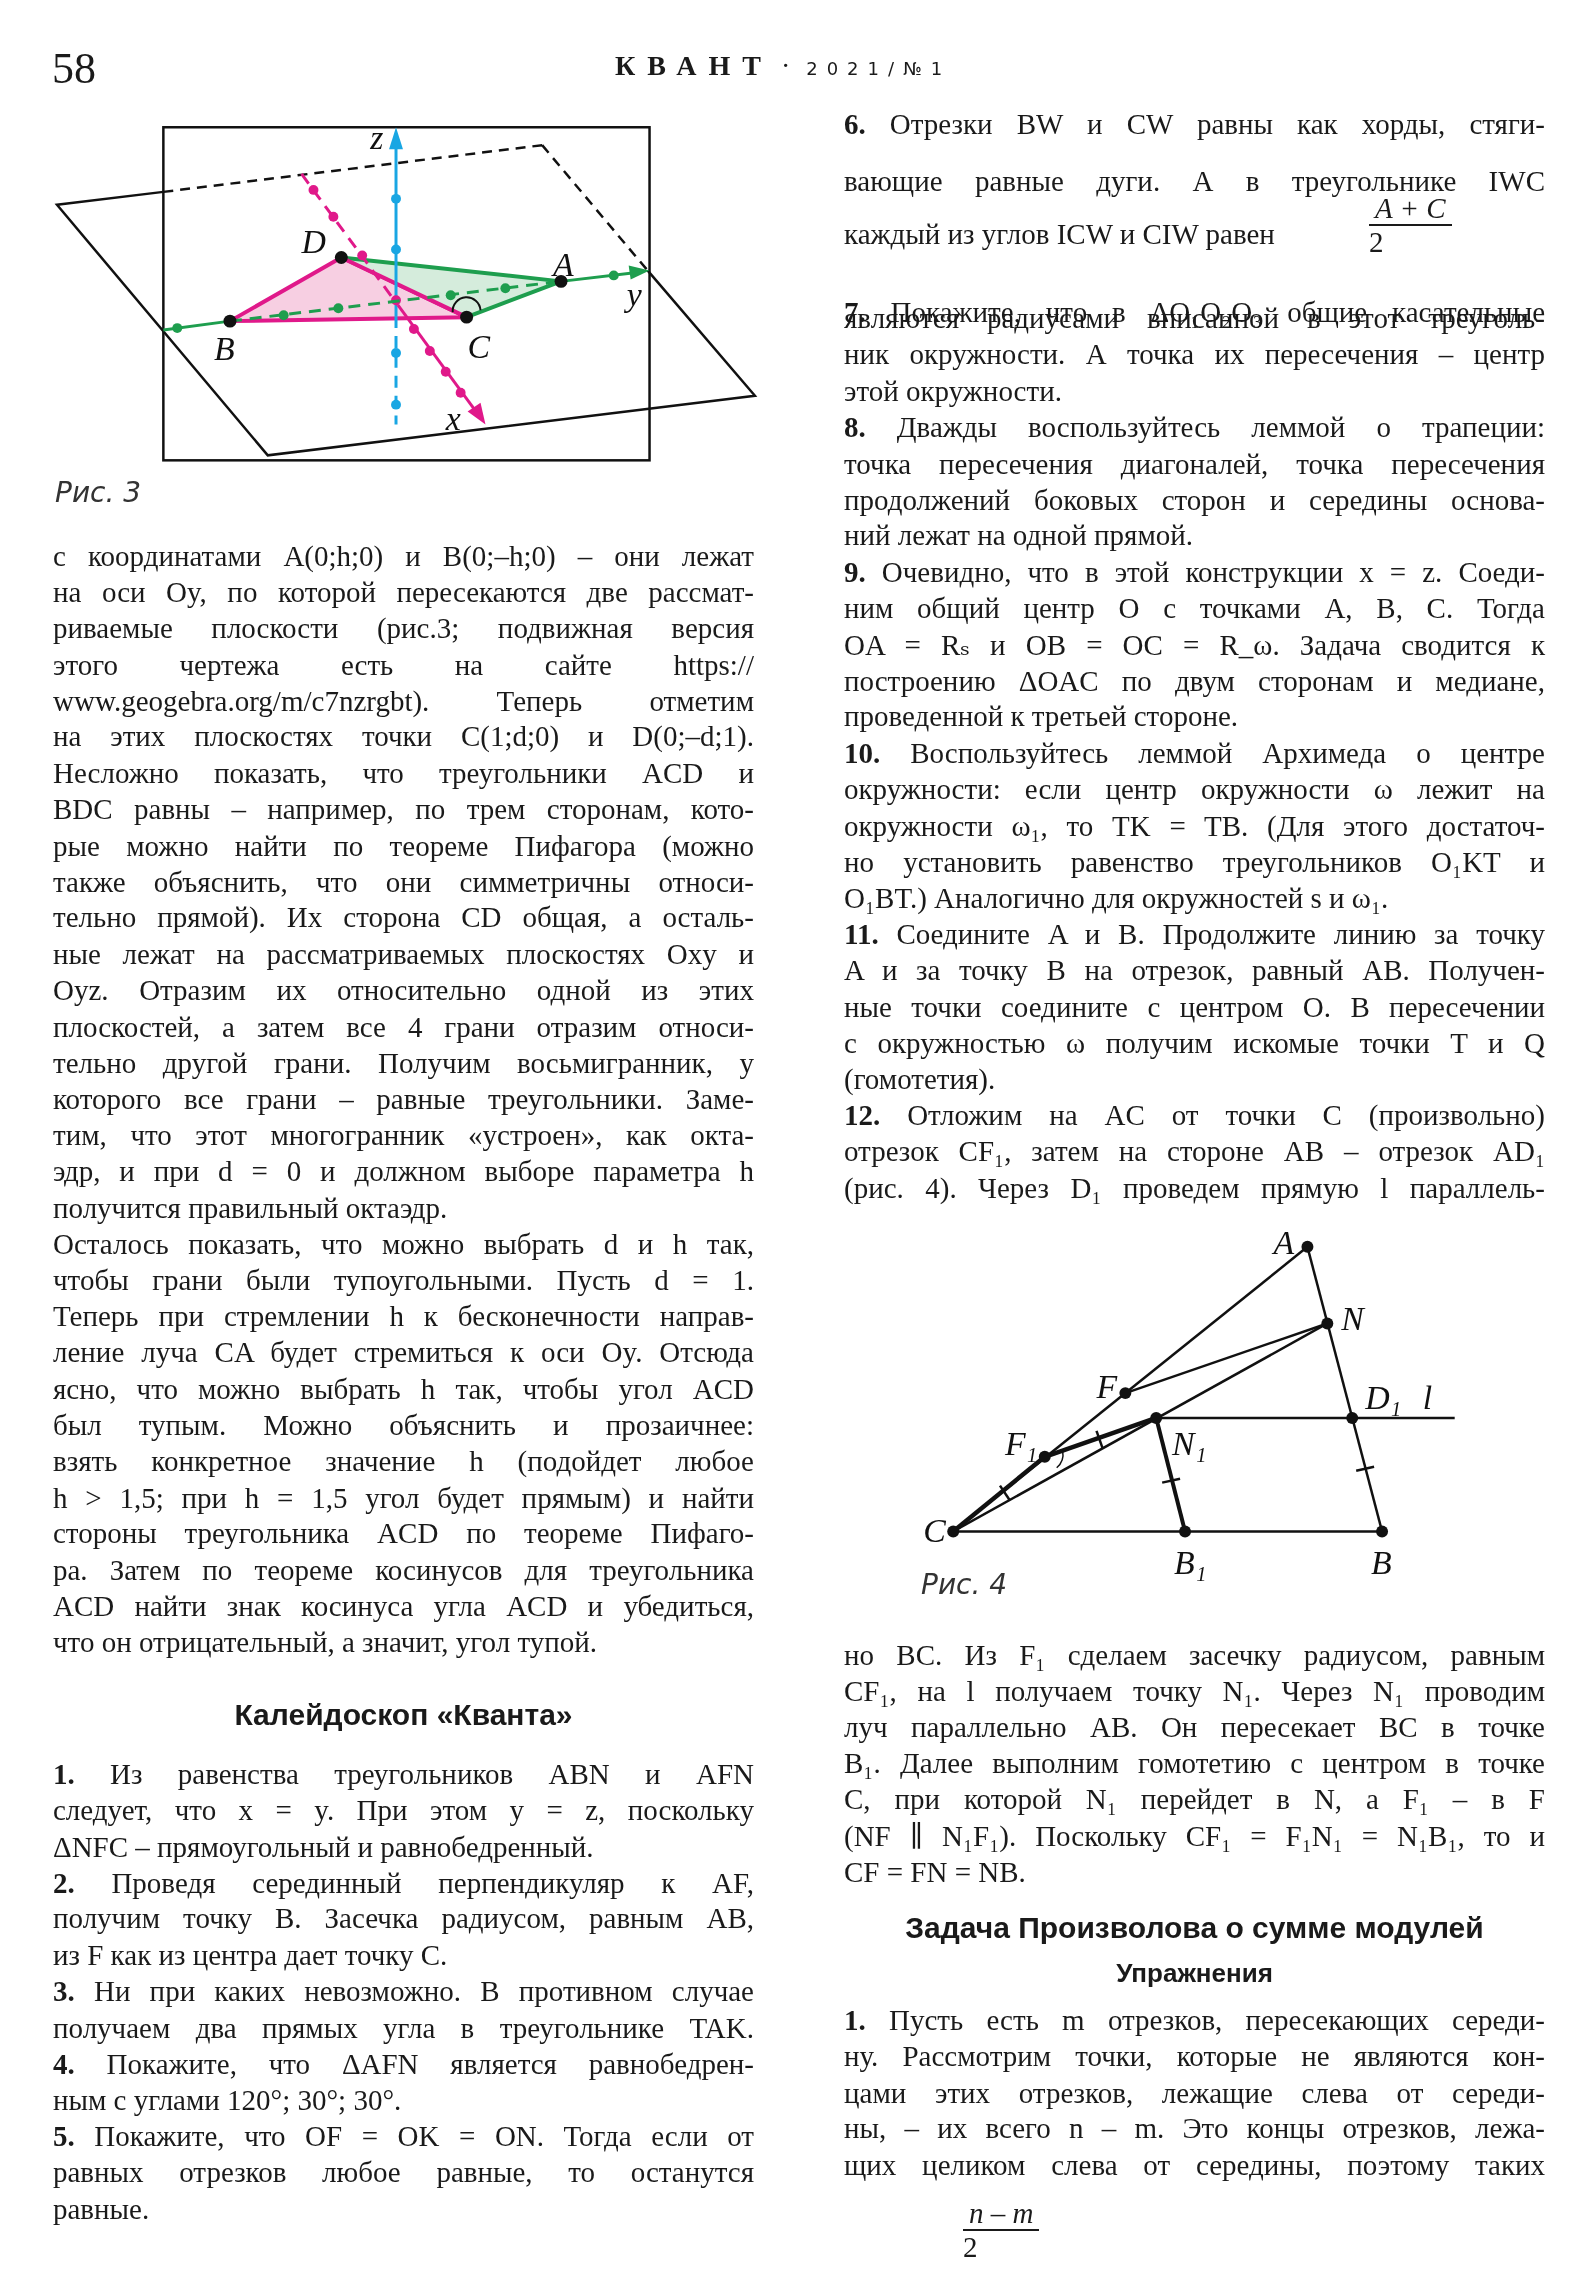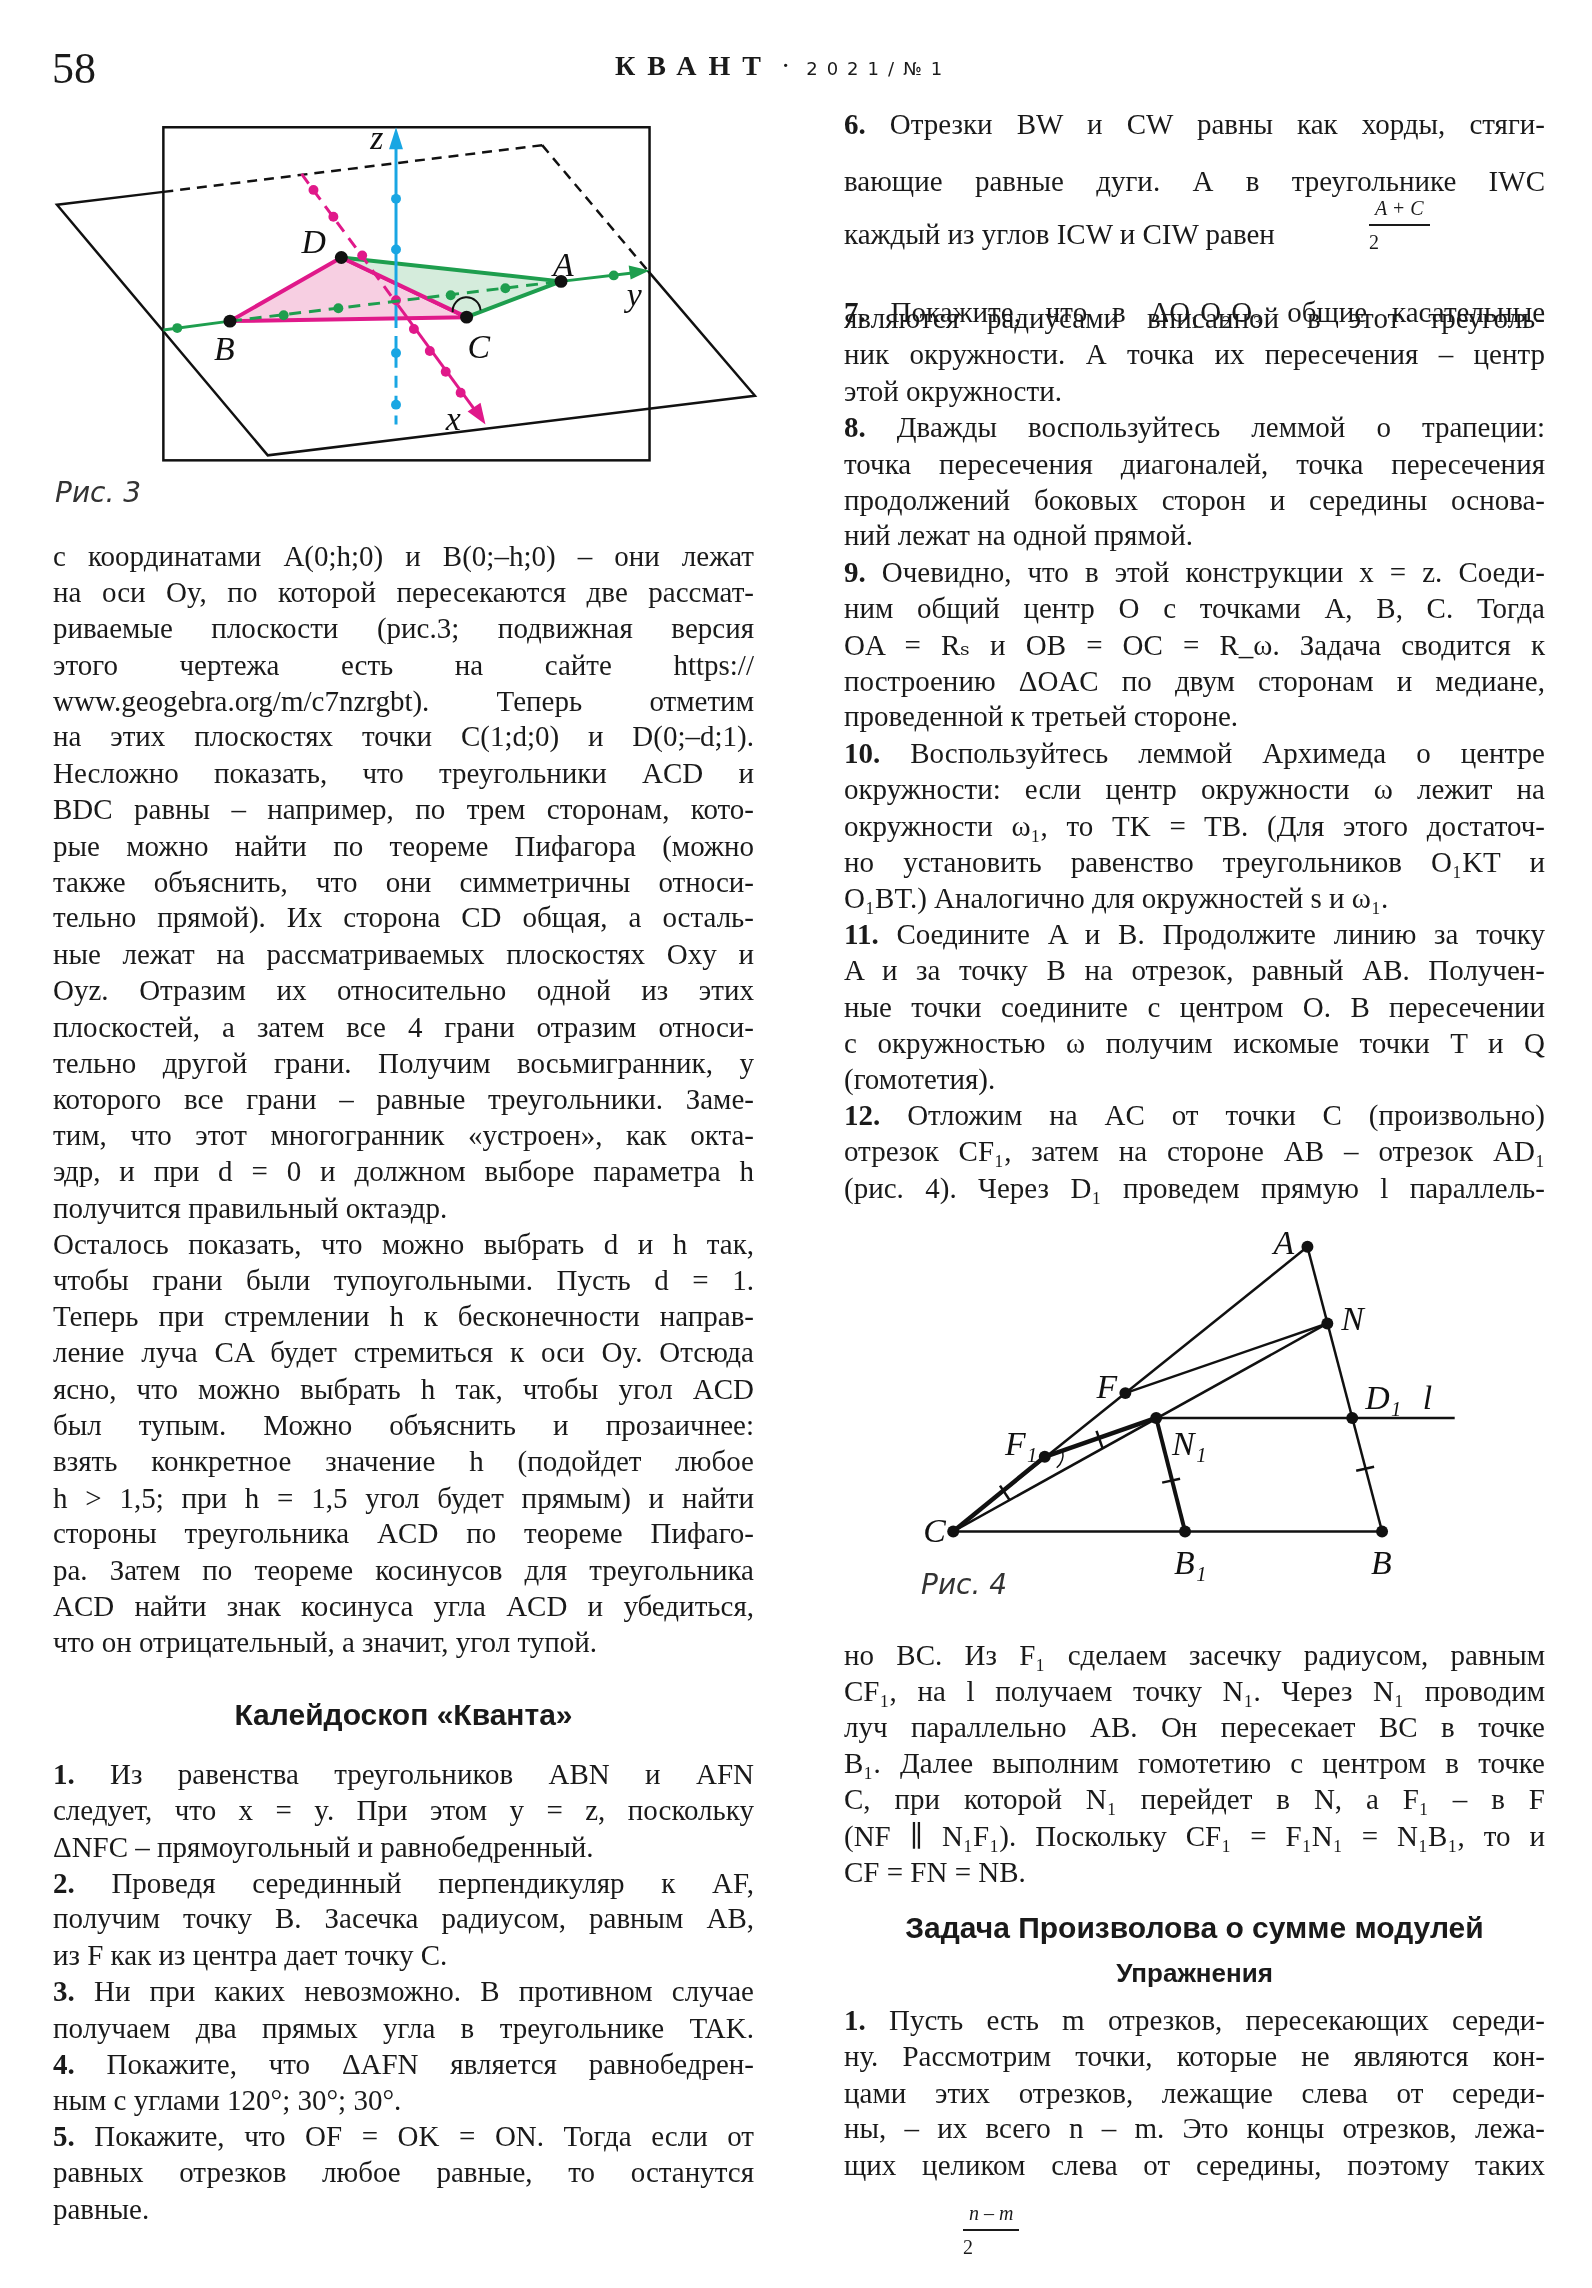--- a/index.html
+++ b/index.html
@@ -9,21 +9,21 @@
   .header .mag{font-weight:bold;letter-spacing:12px;font-family:"Liberation Serif",serif;}
   .header .dot{margin:0 16px 0 8px;}
   .header .issue{font-family:"DejaVu Sans","Liberation Sans",sans-serif;font-weight:400;letter-spacing:9px;font-size:18px;}
   .col{position:absolute;width:701px;}
   .line{position:absolute;left:0;width:100%;height:37px;font-size:29px;line-height:37px;white-space:nowrap;text-align:justify;text-align-last:justify;overflow:visible;transform-origin:left center;}
   .line.last{text-align-last:left;}
   .line b{font-weight:bold;}
   .heading{position:absolute;left:0;width:100%;text-align:center;font-family:"Liberation Sans","DejaVu Sans",sans-serif;font-weight:bold;font-size:30px;line-height:40px;}
   .subheading{position:absolute;left:0;width:100%;text-align:center;font-family:"Liberation Sans","DejaVu Sans",sans-serif;font-weight:bold;font-size:26px;line-height:34px;}
   .caption{position:absolute;font-family:"DejaVu Sans","Liberation Sans",sans-serif;font-style:italic;font-size:28px;color:#333;}
-  .frac{position:absolute;font-size:20px;text-align:center;font-style:italic;}
+  .frac{position:absolute;font-size:29px;text-align:center;font-style:italic;}
   .frac .num{display:block;line-height:32px;padding:0 6px;border-bottom:2px solid #1a1a1a;}
   .frac .den{display:block;line-height:32px;font-style:normal;}
   svg{position:absolute;left:0;top:0;}
   .lbl{font-family:"Liberation Serif",serif;font-style:italic;font-size:34px;fill:#111;}
 </style>
 </head>
 <body>
 
 <div>
   <div class="page-num">58</div>

